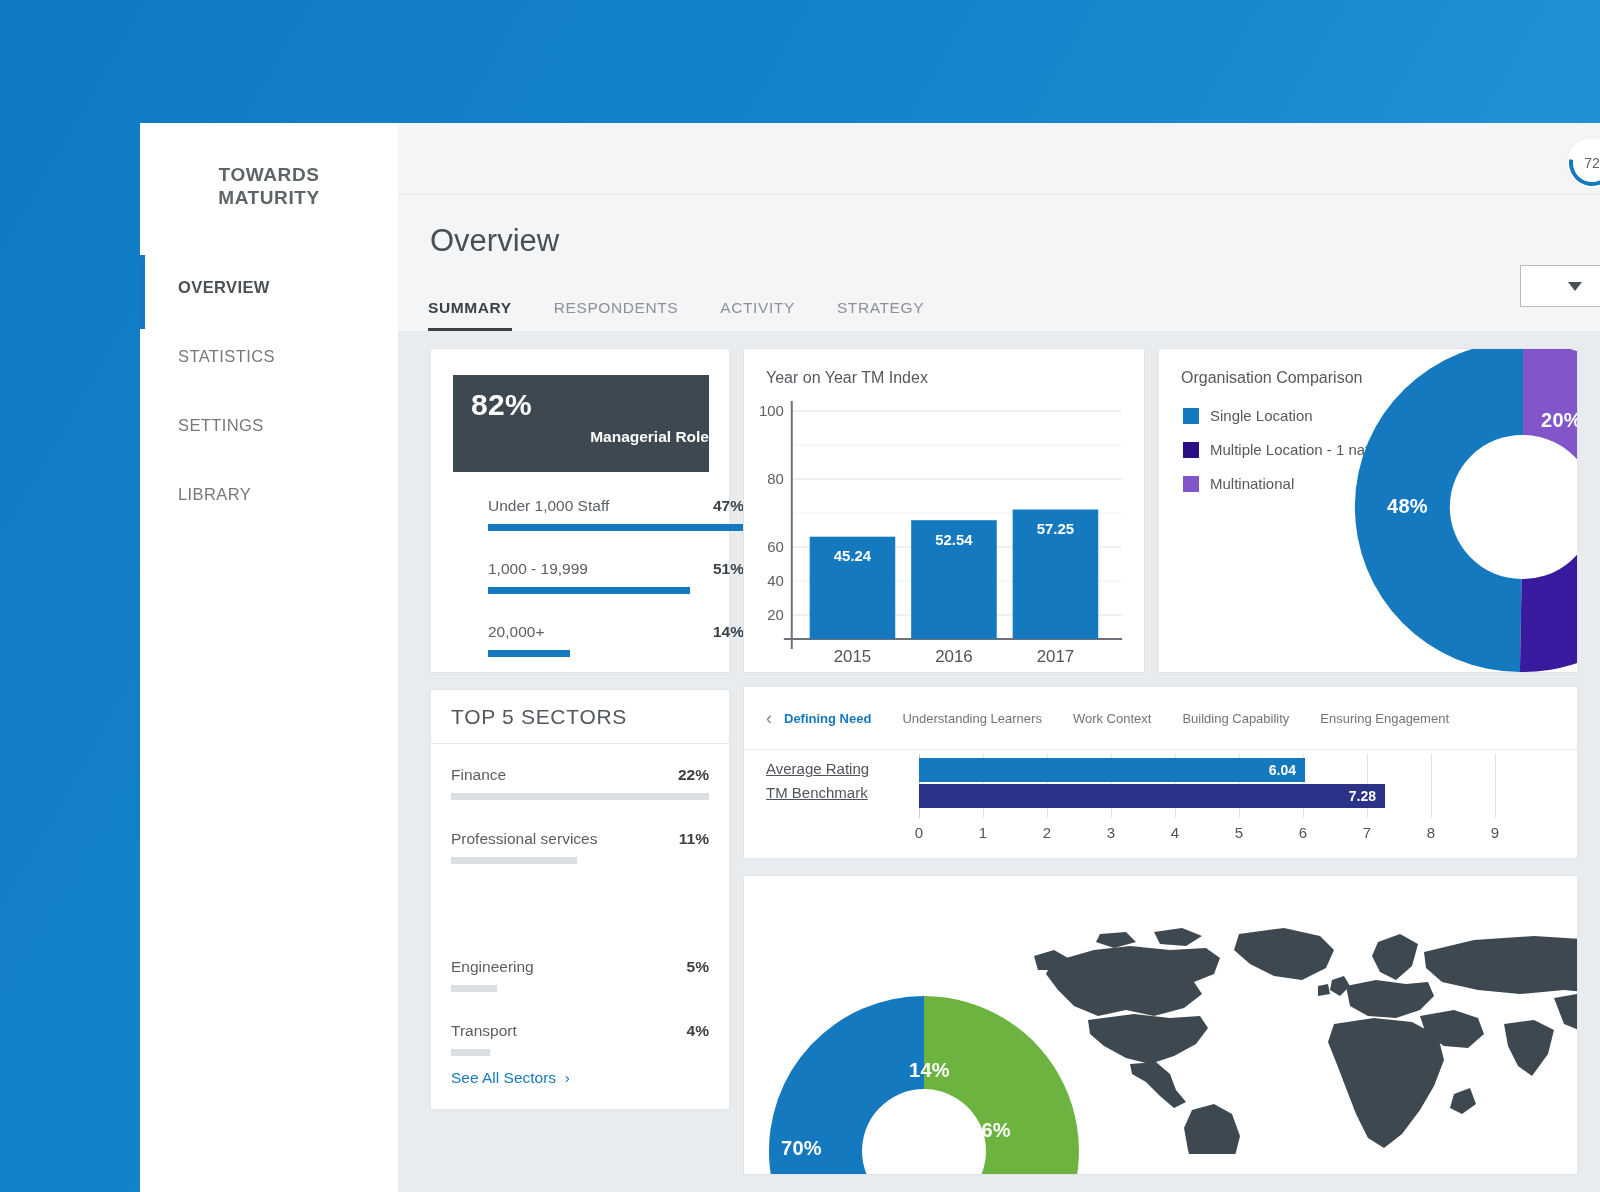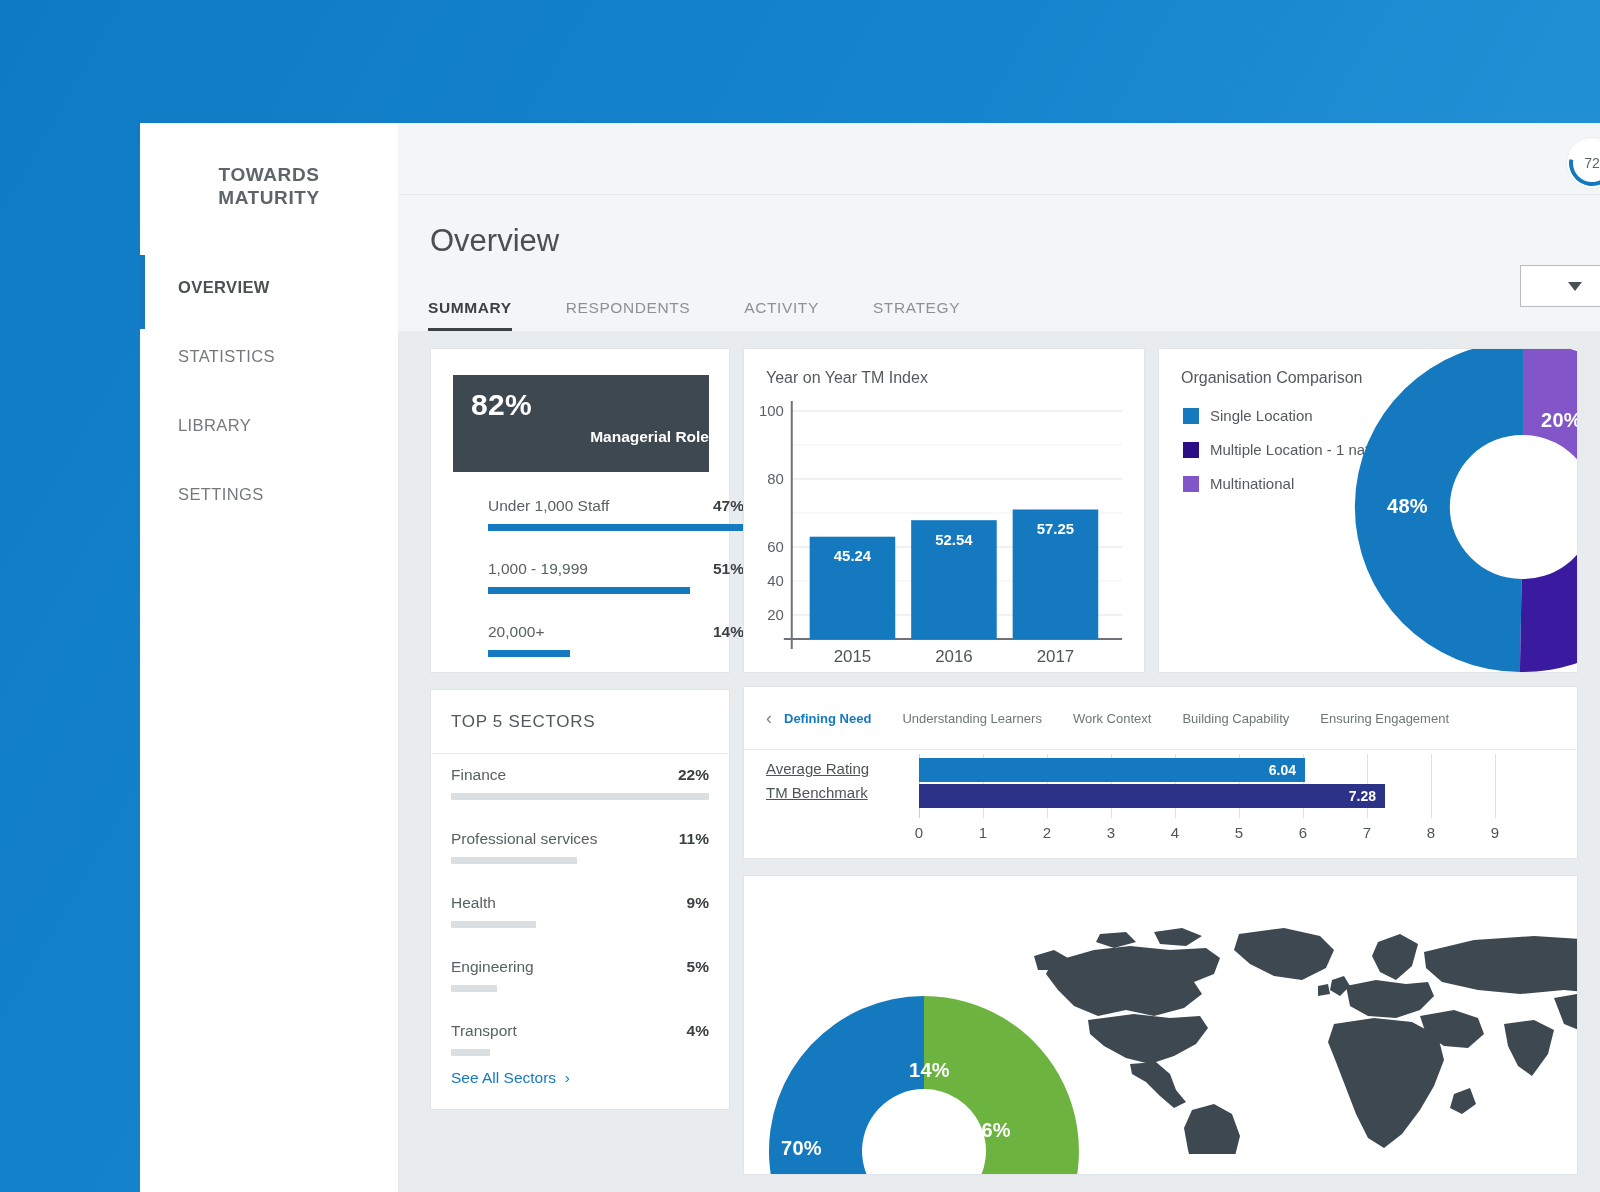--- a/index.html
+++ b/index.html
@@ -97,21 +97,21 @@
     position: relative;
     height: 136px;
     background: #f4f5f6;
   }
   .page-title {
     position: absolute; left: 32px; top: 28px;
     font-size: 31px; font-weight: normal; color: #4a4f53;
   }
   .tabs {
     position: absolute; left: 30px; bottom: 0;
-    display: flex; gap: 12px;
+    display: flex; gap: 0;
   }
   .tab {
     padding: 0 22px 14px 0;
     margin-right: 20px;
     font-size: 15.5px; letter-spacing: .6px;
     color: #8d9195; cursor: pointer; position: relative;
   }
   .tab.active { color: #3c4145; font-weight: bold; }
   .tab.active::after {
     content: "";
@@ -159,23 +159,23 @@
     display: flex; justify-content: space-between; align-items: baseline;
     font-size: 15.5px; color: #5a6065;
   }
   .statrow .lbl b { font-size: 15.5px; color: #3c4145; }
   .track { margin-top: 9px; height: 7px; background: transparent; width: 100%; }
   .track > i { display: block; height: 7px; background: #1579bf; }
 
   
   #card-sectors { left: 32px; top: 358px; width: 300px; height: 421px; }
   .card-head {
-    height: 64px; display: flex; align-items: center;
+    height: 54px; display: flex; align-items: center;
     padding-left: 20px;
-    font-size: 17px; letter-spacing: .7px; color: #52585d;
+    font-size: 21px; letter-spacing: .7px; color: #52585d;
     border-bottom: 1px solid #e8eaec;
   }
   .sector {
     position: absolute; left: 20px; width: 258px;
   }
   .sector .lbl {
     display: flex; justify-content: space-between; align-items: baseline;
     font-size: 15.5px; color: #5a6065;
   }
   .sector .lbl b { color: #3c4145; }
@@ -262,24 +262,24 @@
         <div>MATURITY</div>
       </div>
       <div class="nav">
         <div class="nav-item active">
           <span>OVERVIEW</span>
         </div>
         <div class="nav-item">
           <span>STATISTICS</span>
         </div>
         <div class="nav-item">
+          <span>SETTINGS</span>
+        </div>
+        <div class="nav-item">
           <span>LIBRARY</span>
-        </div>
-        <div class="nav-item">
-          <span>SETTINGS</span>
         </div>
       </div>
     </div>
 
     <div id="main">
 
       <div id="topbar">
         <div class="gauge">
           <div class="arc"></div>
           <div class="val">72</div>
@@ -358,29 +358,20 @@
                 <i style="width:100%"></i>
               </div>
           </div>
           <div class="sector" style="top:140px">
             <div class="lbl">
               <span>Professional services</span>
               <b>11%</b>
             </div>
             <div class="track">
                 <i style="width:49%"></i>
-              </div>
-          </div>
-          <div class="sector" style="top:204px">
-            <div class="lbl">
-              <span>Health</span>
-              <b>9%</b>
-            </div>
-            <div class="track">
-                <i style="width:33%"></i>
               </div>
           </div>
           <div class="sector" style="top:268px">
             <div class="lbl">
               <span>Engineering</span>
               <b>5%</b>
             </div>
             <div class="track">
                 <i style="width:18%"></i>
               </div>

